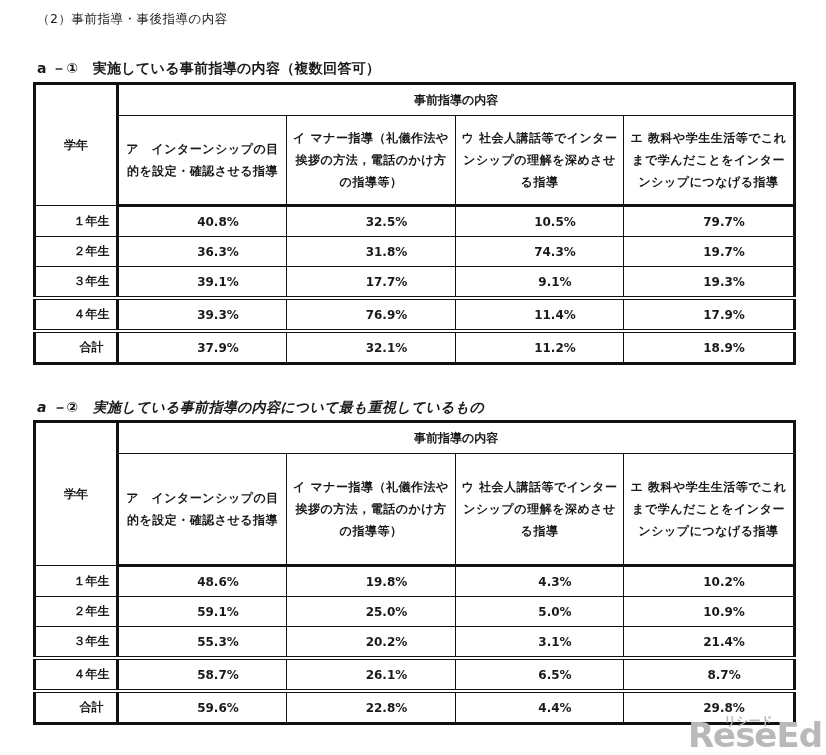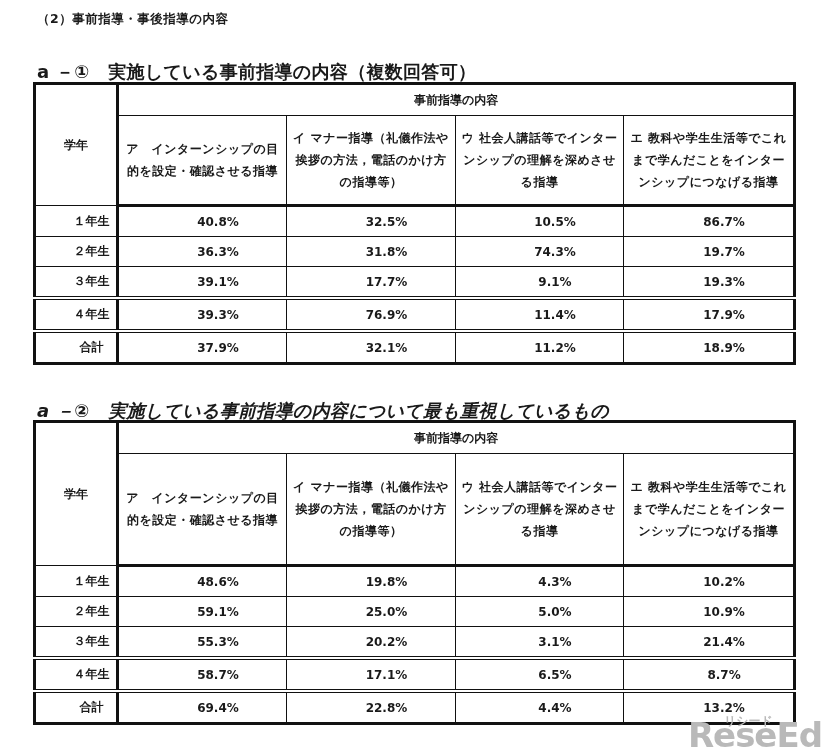--- a/index.html
+++ b/index.html
@@ -3,25 +3,25 @@
 <meta charset="utf-8">
 <style>
   html, body { margin: 0; padding: 0; background: #ffffff; }
   body {
     width: 826px; height: 755px; position: relative; overflow: hidden;
     font-family: "DejaVu Sans", "Liberation Sans", sans-serif;
     color: #1a1a1a;
   }
   .section-title {
     position: absolute; left: 37px; top: 11px;
-    font-size: 12.5px; font-weight: bold; letter-spacing: 0.5px;
+    font-size: 12.5px; font-weight: normal; letter-spacing: 0.5px;
   }
   .sub-title {
     position: absolute; left: 37px;
-    font-size: 18px; font-weight: bold; letter-spacing: 0.3px;
+    font-size: 14px; font-weight: bold; letter-spacing: 0.3px;
   }
   .sub-title.t1 { top: 60px; }
   .sub-title.t2 { top: 399px; font-style: italic; }
   table.data {
     position: absolute; left: 33px; width: 760px;
     border-collapse: collapse; table-layout: fixed;
     border: 3px solid #111;
     font-size: 12px; font-weight: bold;
   }
   table.data.t1 { top: 82px; }
@@ -76,21 +76,21 @@
     <td><span class="item-text">ア　インターンシップの目的を設定・確認させる指導</span></td>
     <td><span class="item-text">イ マナー指導（礼儀作法や挨拶の方法，電話のかけ方の指導等）</span></td>
     <td><span class="item-text">ウ 社会人講話等でインターンシップの理解を深めさせる指導</span></td>
     <td><span class="item-text">エ 教科や学生生活等でこれまで学んだことをインターンシップにつなげる指導</span></td>
   </tr>
   <tr class="body-row">
     <td class="grade">１年生</td>
     <td>40.8%</td>
     <td>32.5%</td>
     <td>10.5%</td>
-    <td>86.7%</td>
+    <td>79.7%</td>
   </tr>
   <tr class="body-row">
     <td class="grade">２年生</td>
     <td>36.3%</td>
     <td>31.8%</td>
     <td>74.3%</td>
     <td>19.7%</td>
   </tr>
   <tr class="body-row">
     <td class="grade">３年生</td>
@@ -153,29 +153,29 @@
   <tr class="body-row">
     <td class="grade">３年生</td>
     <td>55.3%</td>
     <td>20.2%</td>
     <td>3.1%</td>
     <td>21.4%</td>
   </tr>
   <tr class="body-row sep-double">
     <td class="grade">４年生</td>
     <td>58.7%</td>
-    <td>17.1%</td>
+    <td>26.1%</td>
     <td>6.5%</td>
     <td>8.7%</td>
   </tr>
   <tr class="body-row sep-double">
     <td class="grade">合計</td>
-    <td>69.4%</td>
+    <td>59.6%</td>
     <td>22.8%</td>
     <td>4.4%</td>
-    <td>13.2%</td>
+    <td>29.8%</td>
   </tr>
 </tbody>
   </table>
 
 <div class="watermark">
   <small>リシード</small><span>ReseEd</span>
 </div>
 
 </body></html>

